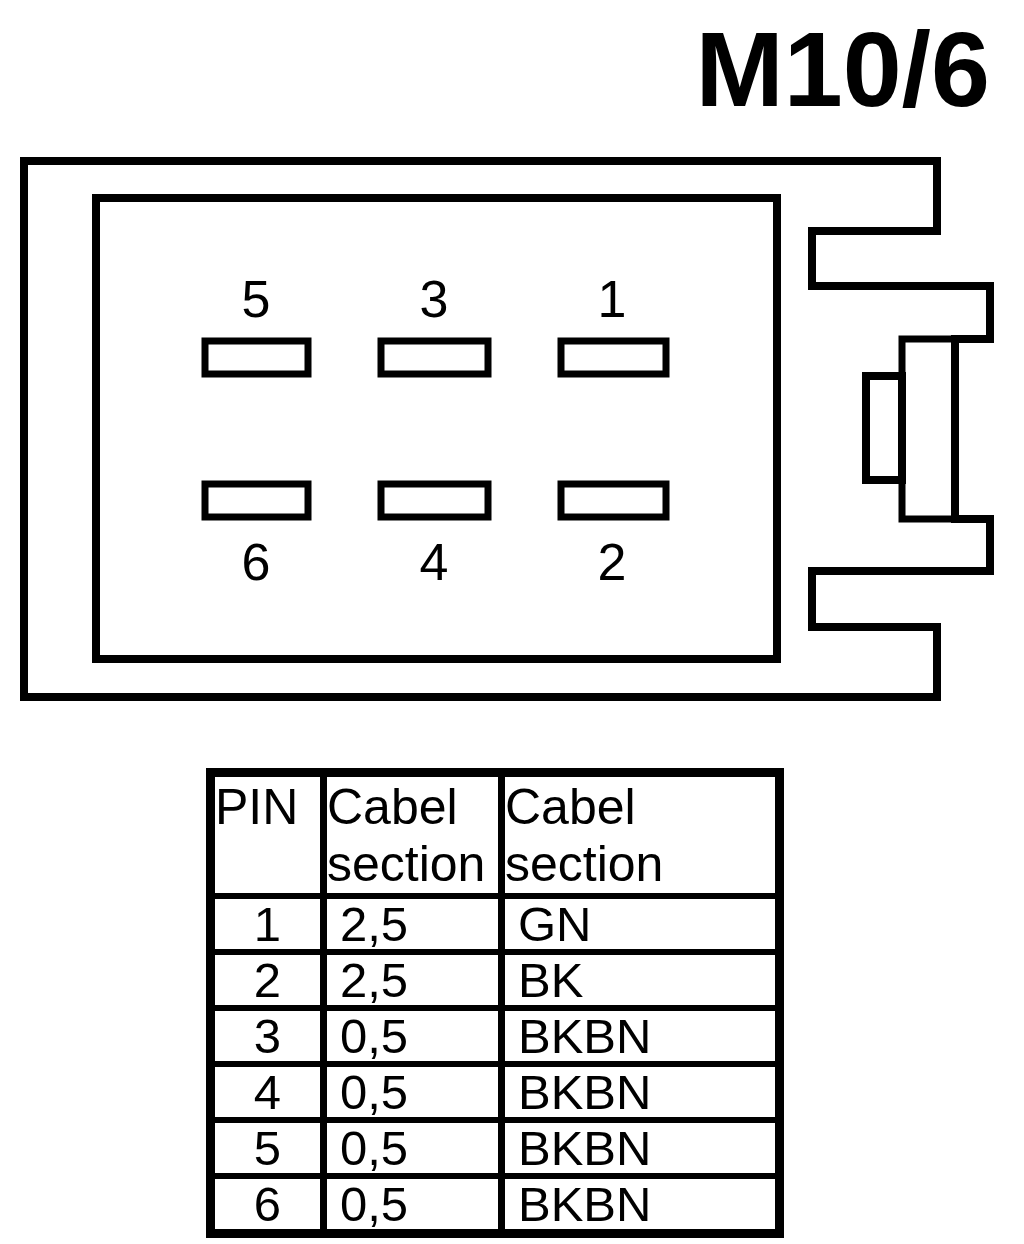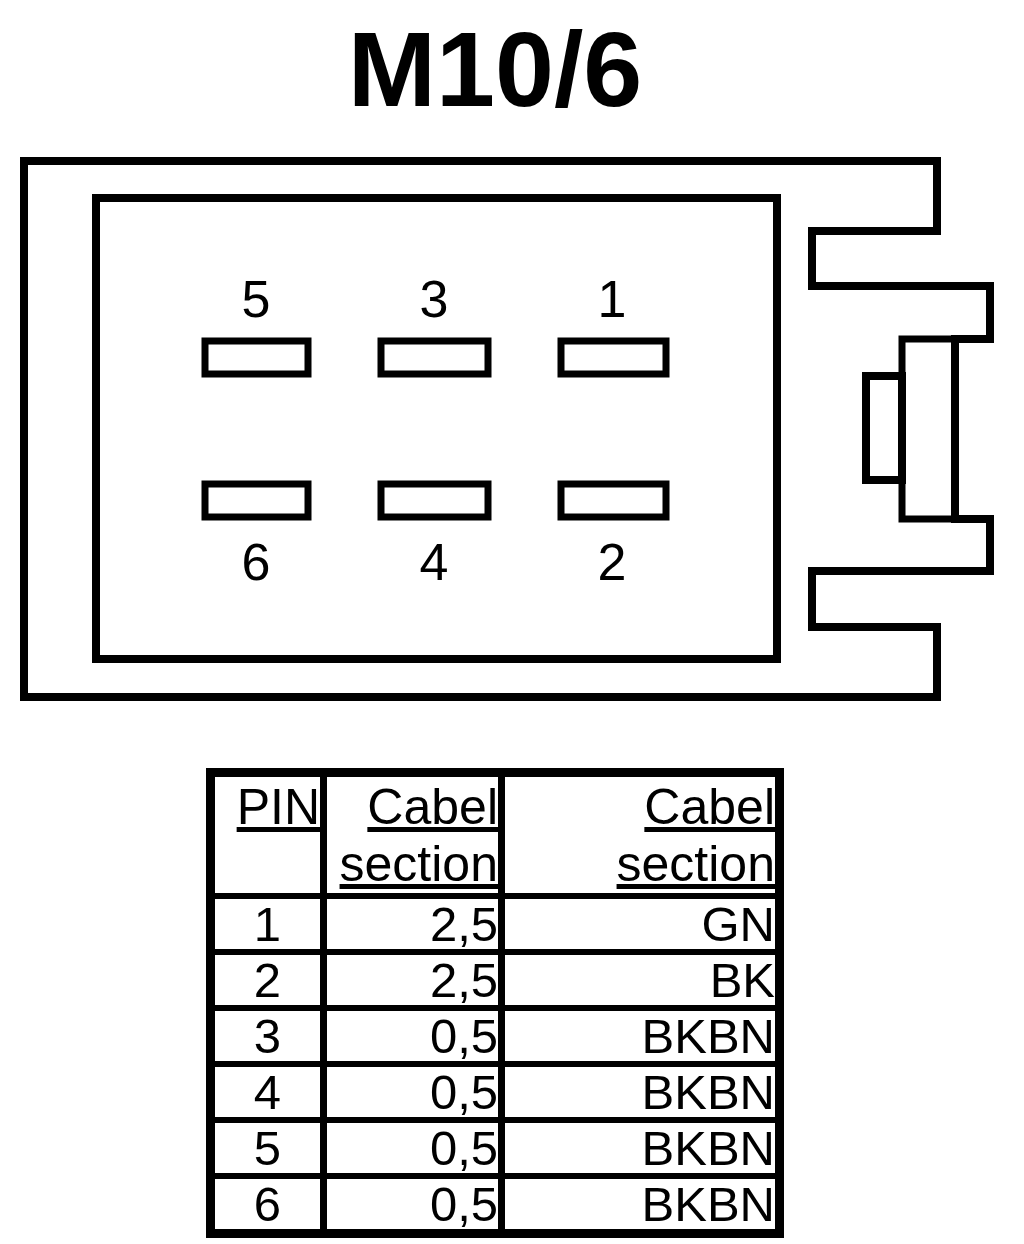--- a/index.html
+++ b/index.html
@@ -13,21 +13,21 @@
     width: 1024px;
     height: 1244px;
     background: #ffffff;
     overflow: hidden;
   }
   .title {
     position: absolute;
     top: 16px;
     left: 0;
     width: 990px;
-    text-align: center;
+    text-align: right;
     font-size: 106px;
     font-weight: bold;
     line-height: 1;
     color: #000000;
     letter-spacing: 0px;
     white-space: nowrap;
   }
   .diagram-svg {
     position: absolute;
     top: 0;
@@ -54,32 +54,31 @@
     font-weight: normal;
     vertical-align: top;
     text-align: center;
     font-size: 50px;
     height: 112px;
     padding: 2px 0 0 0;
   }
   .hline {
     line-height: 57px;
     height: 57px;
-    text-align: right;
-    text-decoration: underline;
+    text-align: left;
   }
   .pin-table td {
     font-size: 49px;
     height: 50px;
     vertical-align: middle;
     padding: 0;
     line-height: 1;
   }
   td.c-pin { text-align: center; }
-  td.c-left { text-align: right; padding-left: 13px; }
+  td.c-left { text-align: left; padding-left: 13px; }
 </style>
 </head>
 <body>
 
 <div class="page">
 
   <div class="title">M10/6</div>
 
   <svg class="diagram-svg" width="1024" height="760" viewBox="0 0 1024 760" fill="none" stroke="#000000">
 

